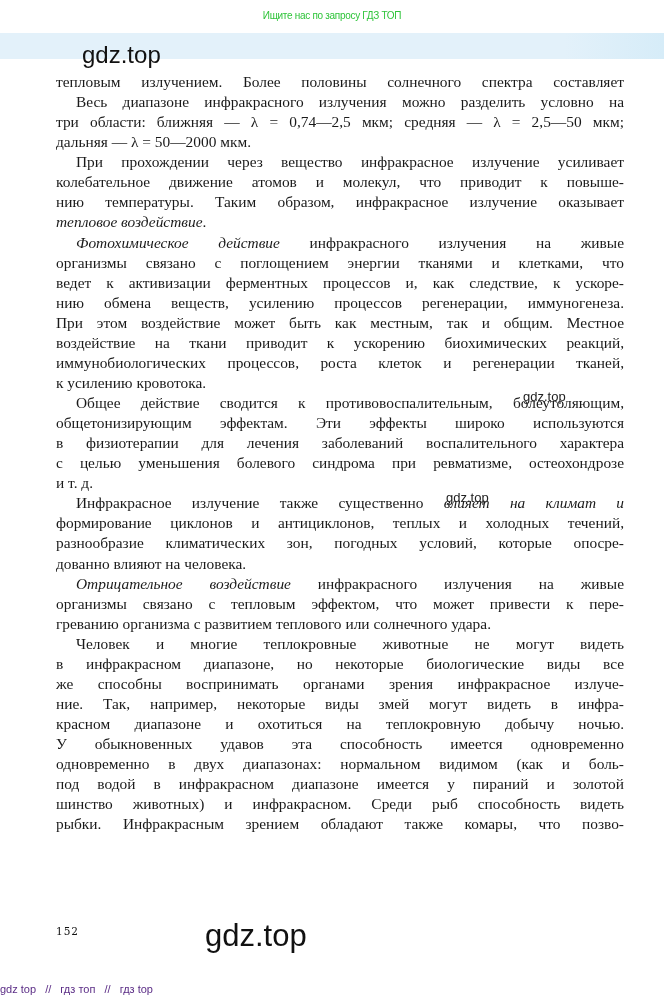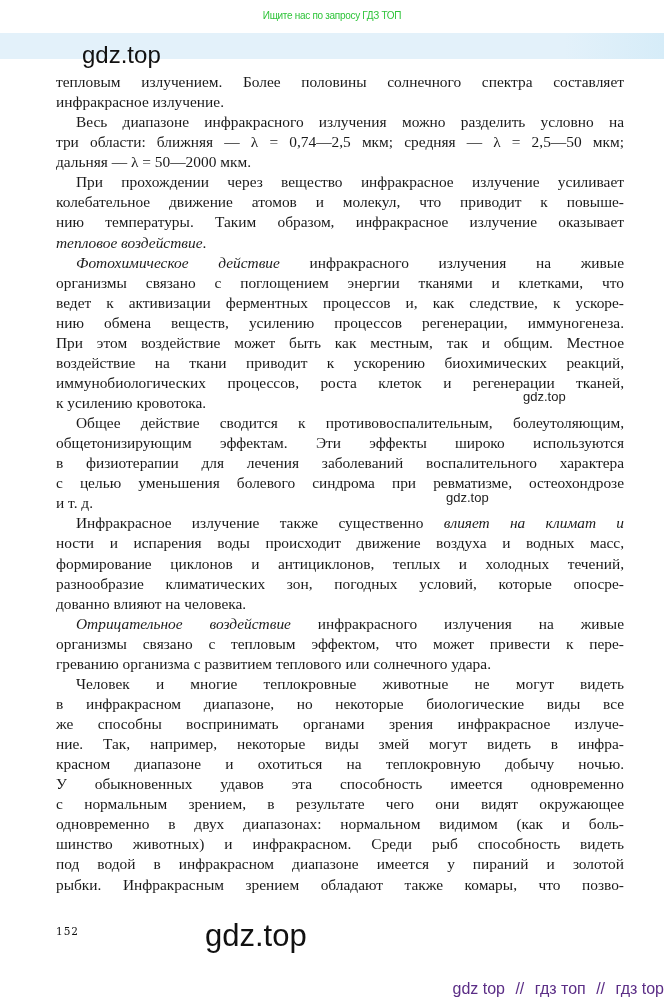--- a/index.html
+++ b/index.html
@@ -38,36 +38,35 @@
   }
   .page-number {
     position: absolute; left: 56px; top: 925px; font-family: "DejaVu Serif", serif;
     font-size: 10.5px; font-weight: normal; color: #111; letter-spacing: 1px;
   }
   .footer-wm {
     position: absolute; left: 205px; top: 918px; font-family: "Liberation Sans", sans-serif;
     font-size: 31px; line-height: 36px; color: #111;
   }
   .footer-links {
-    position: absolute; left: 0; top: 980px; width: 664px; text-align: right;
-    font-family: "Liberation Sans", sans-serif; font-size: 16px; color: #5b2d86; line-height: 18px;
+    position: absolute; left: 0; top: 980px; width: 664px; text-align: left;
+    font-family: "Liberation Sans", sans-serif; font-size: 11px; color: #5b2d86; line-height: 18px;
   }
   .footer-links span.link { cursor: pointer; }
   .footer-links span.sep { margin: 0 6px; }
 </style>
 </head>
 <body>
 
 <div class="top-banner">Ищите нас по запросу ГДЗ ТОП</div>
 <div class="blue-band"></div>
 <div class="header-wm">gdz.top</div>
 
 <div class="text-block" id="text-block">
     <div class="line"><span>тепловым излучением. Более половины солнечного спектра составляет</span></div>
-    <div class="line last"><span>инфракрасное излучение.</span></div>
     <div class="line indent"><span>Весь диапазоне инфракрасного излучения можно разделить условно  на</span></div>
     <div class="line"><span>три области: ближняя — λ = 0,74—2,5 мкм; средняя — λ = 2,5—50 мкм;</span></div>
     <div class="line last"><span>дальняя — λ = 50—2000 мкм.</span></div>
     <div class="line indent"><span>При прохождении через вещество инфракрасное излучение усиливает</span></div>
     <div class="line"><span>колебательное движение атомов и молекул, что приводит к повыше-</span></div>
     <div class="line"><span>нию температуры. Таким образом, инфракрасное излучение оказывает</span></div>
     <div class="line last"><span></span><span class="it">тепловое воздействие</span><span>.</span></div>
     <div class="line indent"><span></span><span class="it">Фотохимическое действие</span><span> инфракрасного излучения на живые</span></div>
     <div class="line"><span>организмы связано с поглощением энергии тканями и клетками, что</span></div>
     <div class="line"><span>ведет к активизации ферментных процессов и, как следствие, к ускоре-</span></div>
@@ -75,37 +74,35 @@
     <div class="line"><span>При этом воздействие может быть как местным, так и общим. Местное</span></div>
     <div class="line"><span>воздействие на ткани приводит к ускорению биохимических реакций,</span></div>
     <div class="line"><span>иммунобиологических процессов, роста клеток и регенерации тканей,</span></div>
     <div class="line last"><span>к усилению кровотока.</span></div>
     <div class="line indent"><span>Общее действие сводится к противовоспалительным, болеутоляющим,</span></div>
     <div class="line"><span>общетонизирующим эффектам. Эти эффекты широко используются</span></div>
     <div class="line"><span>в физиотерапии для лечения заболеваний воспалительного характера</span></div>
     <div class="line"><span>с целью уменьшения болевого синдрома при ревматизме, остеохондрозе</span></div>
     <div class="line last"><span>и т. д.</span></div>
     <div class="line indent"><span>Инфракрасное излучение также существенно </span><span class="it">влияет на климат и</span></div>
-    <div class="line"><span>ности и испарения воды происходит движение воздуха и водных масс,</span></div>
     <div class="line"><span>формирование циклонов и антициклонов, теплых и холодных течений,</span></div>
     <div class="line"><span>разнообразие климатических зон, погодных условий, которые опосре-</span></div>
     <div class="line last"><span>дованно влияют на человека.</span></div>
     <div class="line indent"><span></span><span class="it">Отрицательное воздействие</span><span> инфракрасного излучения на живые</span></div>
     <div class="line"><span>организмы связано с тепловым эффектом, что может привести к пере-</span></div>
     <div class="line last"><span>греванию организма с развитием теплового или солнечного удара.</span></div>
     <div class="line indent"><span>Человек и многие теплокровные животные не могут видеть</span></div>
     <div class="line"><span>в инфракрасном диапазоне, но некоторые биологические виды все</span></div>
     <div class="line"><span>же способны воспринимать органами зрения инфракрасное излуче-</span></div>
     <div class="line"><span>ние. Так, например, некоторые виды змей могут видеть в инфра-</span></div>
     <div class="line"><span>красном диапазоне и охотиться на теплокровную добычу ночью.</span></div>
     <div class="line"><span>У обыкновенных удавов эта способность имеется одновременно</span></div>
-    <div class="line"><span>с нормальным зрением, в результате чего они видят окружающее</span></div>
     <div class="line"><span>одновременно в двух диапазонах: нормальном видимом (как и боль-</span></div>
+    <div class="line"><span>под водой в инфракрасном диапазоне имеется у пираний и золотой</span></div>
     <div class="line"><span>шинство животных) и инфракрасном. Среди рыб способность видеть</span></div>
-    <div class="line"><span>под водой в инфракрасном диапазоне имеется у пираний и золотой</span></div>
     <div class="line"><span>рыбки. Инфракрасным зрением обладают также комары, что позво-</span></div>
   </div>
 
 <div class="wm-small" style="left:523px; top:389px;">gdz.top</div>
 <div class="wm-small" style="left:446px; top:490px;">gdz.top</div>
 
 <div class="page-number">152</div>
 <div class="footer-wm">gdz.top</div>
 
 <div class="footer-links">

